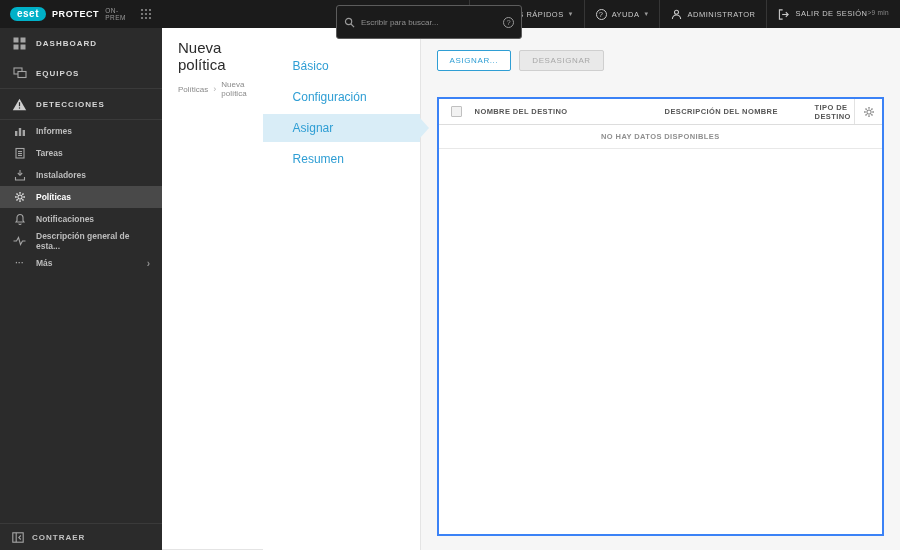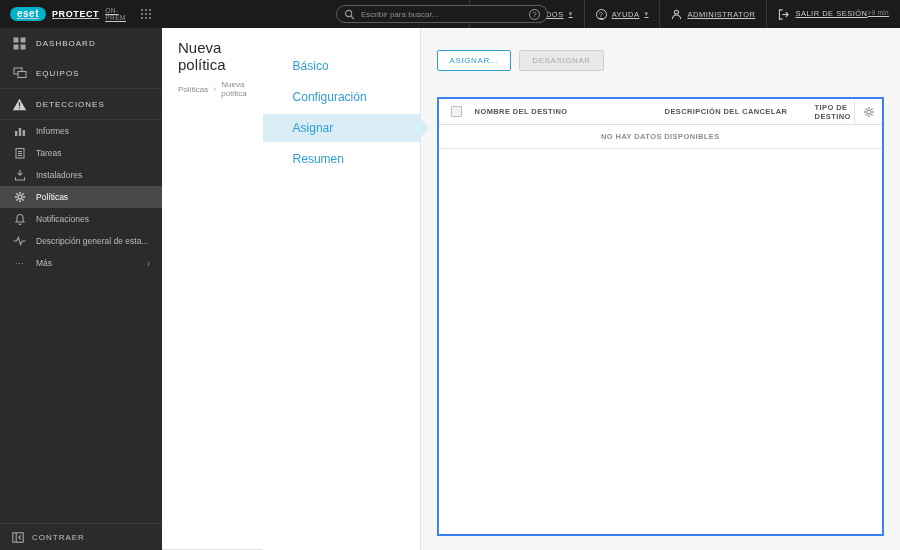--- a/index.html
+++ b/index.html
@@ -1,40 +1,40 @@
 <!DOCTYPE html>
 <html><head>
 <meta charset="utf-8">
 <style>
   * { margin:0; padding:0; box-sizing:border-box; font-family:"Liberation Sans","DejaVu Sans",sans-serif; }
   html,body { width:900px; height:550px; overflow:hidden; background:#fff; }
   .app { width:900px; height:550px; display:flex; flex-direction:column; }
 
   
-  .topbar { flex:0 0 28px; background:#1b1b1b; color:#c8c8c8; display:flex; align-items:stretch; position:relative;text-decoration:underline; }
+  .topbar { flex:0 0 28px; background:#1b1b1b; color:#c8c8c8; display:flex; align-items:stretch; position:relative; }
   .brand { width:162px; display:flex; align-items:center; gap:6px; padding:0 10px; }
   .logo-pill { background:#00b1c8; color:#fff; font-weight:bold; font-size:10px; line-height:14px; padding:0 7px; border-radius:8px; letter-spacing:.5px; cursor:pointer; }
   .product { font-size:9px; color:#fff; font-weight:bold; letter-spacing:.6px; }
   .edition { font-size:6.5px; color:#9a9a9a; letter-spacing:.5px; }
   .apps-btn { margin-left:6px; color:#8f8f8f; display:flex; align-items:center; cursor:pointer; }
-  .searchbox { position:absolute; left:336px; top:5px; width:212px; height:18px; border:1px solid #5c5c5c; border-radius:9px; display:flex; align-items:center; gap:6px; padding:0 7px; color:#9a9a9a; background:#1b1b1b; }
+  .searchbox { position:absolute; left:336px; top:5px; width:186px; height:18px; border:1px solid #5c5c5c; border-radius:3px; display:flex; align-items:center; gap:6px; padding:16px 7px; color:#9a9a9a; background:#1b1b1b; }
   .searchbox input { flex:1; background:transparent; border:0; outline:none; color:#cfcfcf; font-size:8px; }
   .searchbox input::placeholder { color:#8f8f8f; }
   .qcircle { width:11px; height:11px; border:1px solid currentColor; border-radius:50%; font-size:7.5px; display:flex; align-items:center; justify-content:center; flex:0 0 auto; cursor:pointer; }
   .topmenu { margin-left:auto; display:flex; align-items:stretch; }
   .topmenu-item { display:flex; align-items:center; gap:5px; padding:0 11px; border-left:1px solid #363636; font-size:7.5px; letter-spacing:.5px; color:#c9c9c9; cursor:pointer; white-space:nowrap; }
   .chev { font-size:7px; color:#9a9a9a; }
   .logout-text { display:flex; flex-direction:row; line-height:1.25; }
   .logout-timer { font-size:6.5px; color:#8d8d8d; letter-spacing:.3px; }
 
   
   .body { flex:1; display:flex; min-height:0; }
 
   
-  .sidebar { width:162px; background:#2b2b2b; display:flex; flex-direction:column; color:#c2c2c2; }
+  .sidebar { width:162px; background:#2b2b2b; display:flex; flex-direction:column; color:#c2c2c2;font-weight:bold; }
   .side-item { display:flex; align-items:center; gap:9px; padding:0 12px; cursor:pointer; }
   .side-item.primary { height:30px; font-size:8px; letter-spacing:1px; color:#d6d6d6; }
   .side-item.secondary { height:22px; font-size:8.5px; color:#bdbdbd; }
   .side-item.selected { background:#494949; color:#fff; }
   .side-item .icon { width:15px; display:flex; justify-content:center; color:#a5a5a5; flex:0 0 15px; }
   .side-item.selected .icon { color:#e3e3e3; }
   .side-sep { height:1px; background:#3a3a3a; }
   .side-chev { margin-left:auto; color:#8f8f8f; font-size:10px; }
   .collapse { margin-top:auto; height:27px; display:flex; align-items:center; gap:8px; padding:0 12px; font-size:8px; letter-spacing:1px; color:#c2c2c2; border-top:1px solid #3a3a3a; cursor:pointer; }
   .collapse .icon { color:#a5a5a5; display:flex; }
@@ -287,21 +287,21 @@
             <button class="btn">ASIGNAR...</button>
             <button class="btn disabled">DESASIGNAR</button>
           </div>
 
           <div class="table-wrap">
             <div class="thead">
               <div class="cell-check">
                 <span class="checkbox"></span>
               </div>
               <div class="col1">NOMBRE DEL DESTINO</div>
-              <div class="col2">DESCRIPCIÓN DEL CANCELAR</div>
+              <div class="col2">DESCRIPCIÓN DEL NOMBRE</div>
               <div class="col3">TIPO DE DESTINO</div>
               <div class="cell-gear">
                 <svg width="12" height="12" viewBox="0 0 14 14" fill="none" stroke="currentColor" stroke-width="1.2">
                     <circle cx="7" cy="7" r="2.4"></circle>
                     <g stroke-width="1.6">
                       <line x1="7" y1="1.2" x2="7" y2="3.2"></line>
                       <line x1="7" y1="10.8" x2="7" y2="12.8"></line>
                       <line x1="1.2" y1="7" x2="3.2" y2="7"></line>
                       <line x1="10.8" y1="7" x2="12.8" y2="7"></line>
                       <line x1="2.9" y1="2.9" x2="4.3" y2="4.3"></line>

